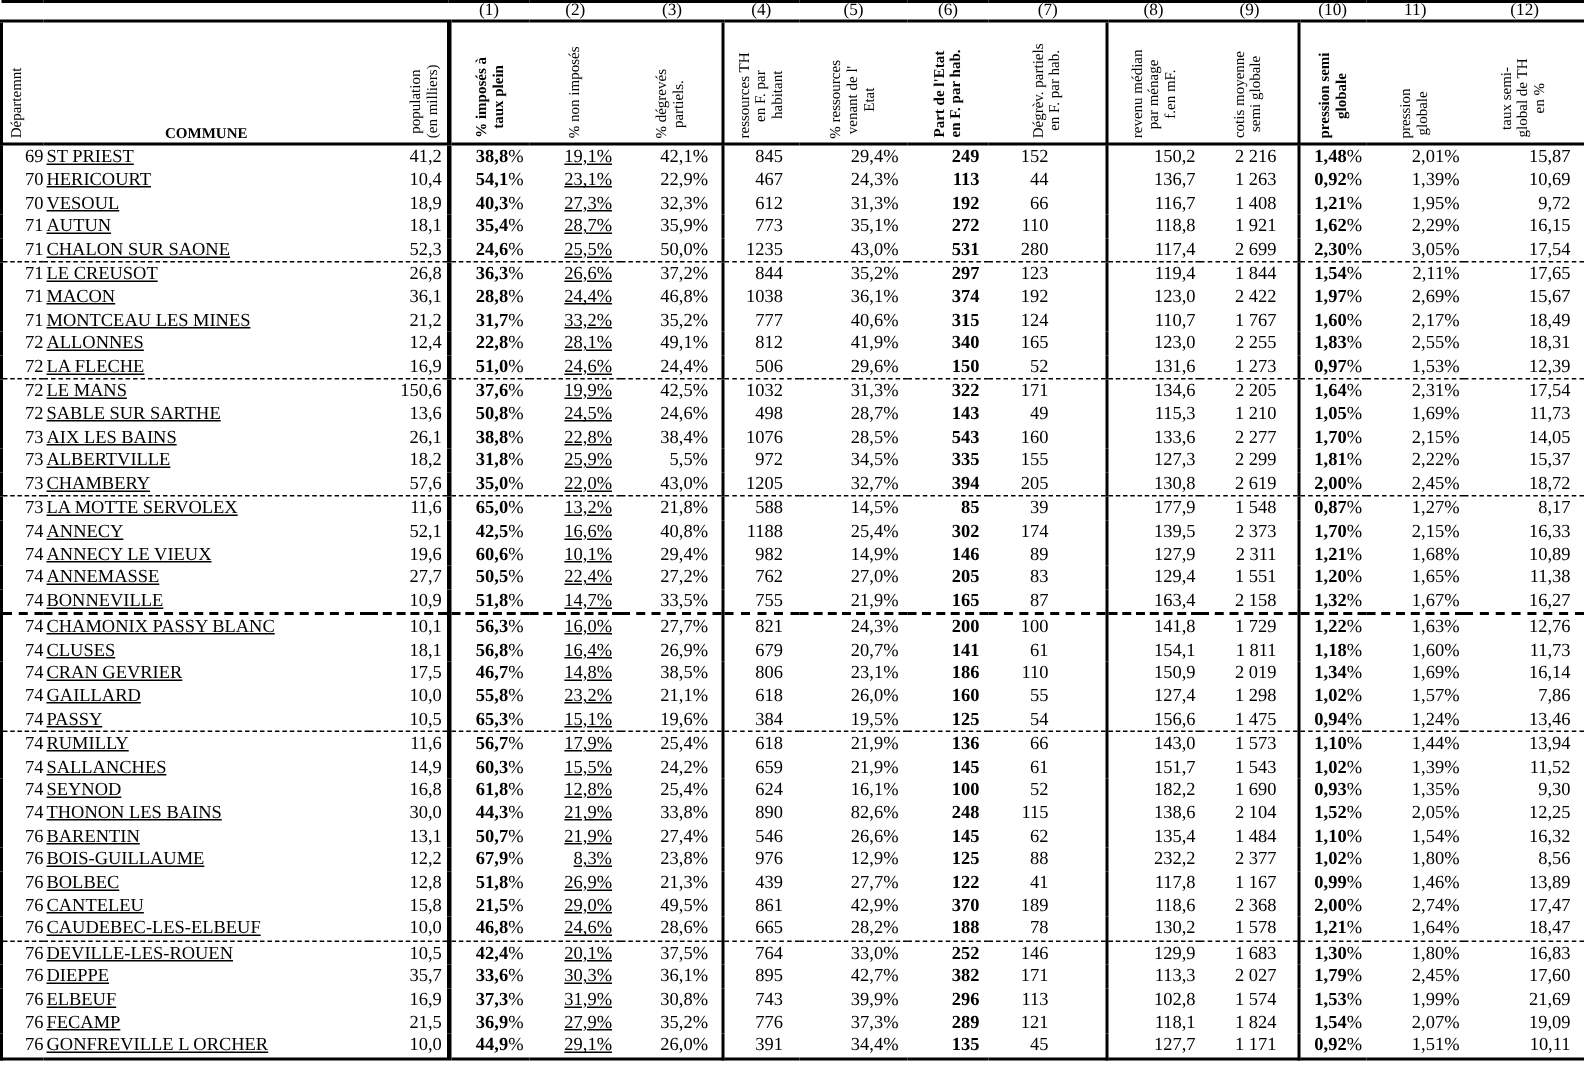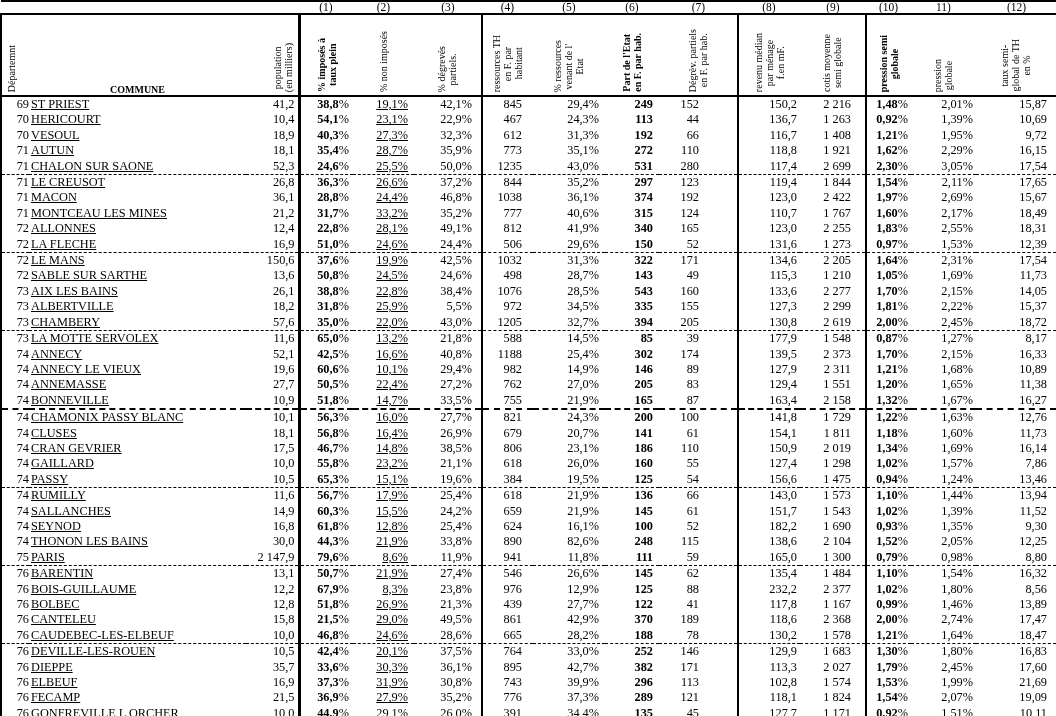--- a/index.html
+++ b/index.html
@@ -651,37 +651,20 @@
           <td class="c-4">890</td>
           <td class="c-5">82,6%</td>
           <td class="c-6"><b>248</b></td>
           <td class="c-7 br">115</td>
           <td class="c-8">138,6</td>
           <td class="c-9 br">2 104</td>
           <td class="c-10"><b>1,52</b>%</td>
           <td class="c-11">2,05%</td>
           <td class="c-12 br">12,25</td>
         </tr>
-        <tr class="dash">
-          <td class="c-dept bl">75</td>
-          <td class="c-commune">PARIS</td>
-          <td class="c-pop brt">2 147,9</td>
-          <td class="c-1"><b>79,6</b>%</td>
-          <td class="c-2">8,6%</td>
-          <td class="c-3 br">11,9%</td>
-          <td class="c-4">941</td>
-          <td class="c-5">11,8%</td>
-          <td class="c-6"><b>111</b></td>
-          <td class="c-7 br">59</td>
-          <td class="c-8">165,0</td>
-          <td class="c-9 br">1 300</td>
-          <td class="c-10"><b>0,79</b>%</td>
-          <td class="c-11">0,98%</td>
-          <td class="c-12 br">8,80</td>
-        </tr>
         <tr>
           <td class="c-dept bl">76</td>
           <td class="c-commune">BARENTIN</td>
           <td class="c-pop brt">13,1</td>
           <td class="c-1"><b>50,7</b>%</td>
           <td class="c-2">21,9%</td>
           <td class="c-3 br">27,4%</td>
           <td class="c-4">546</td>
           <td class="c-5">26,6%</td>
           <td class="c-6"><b>145</b></td>

